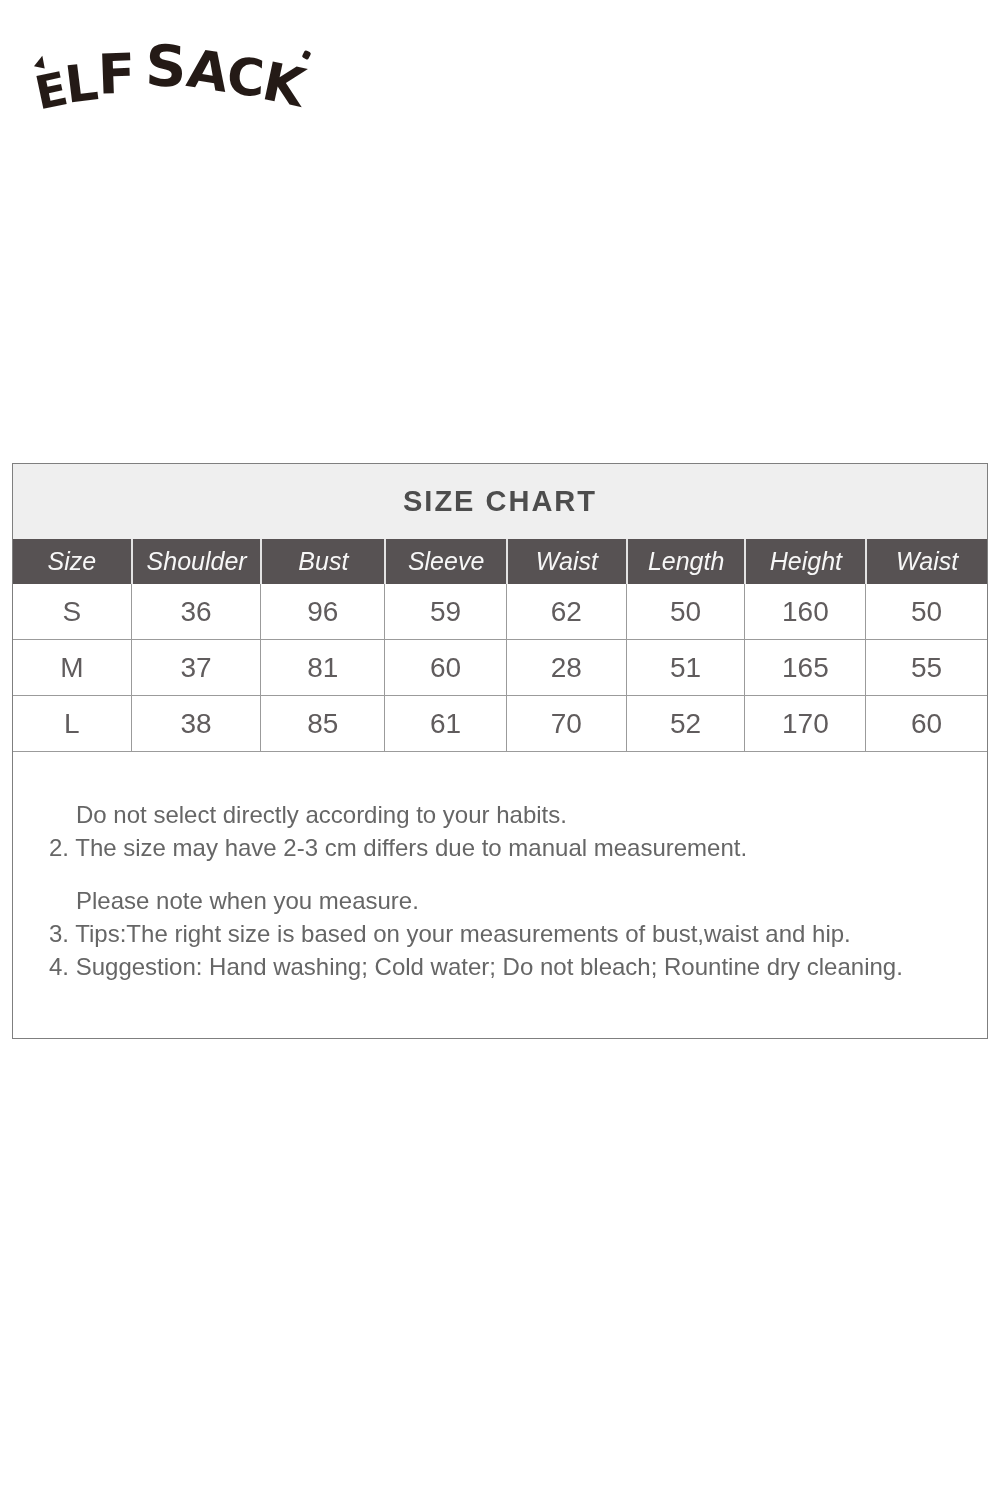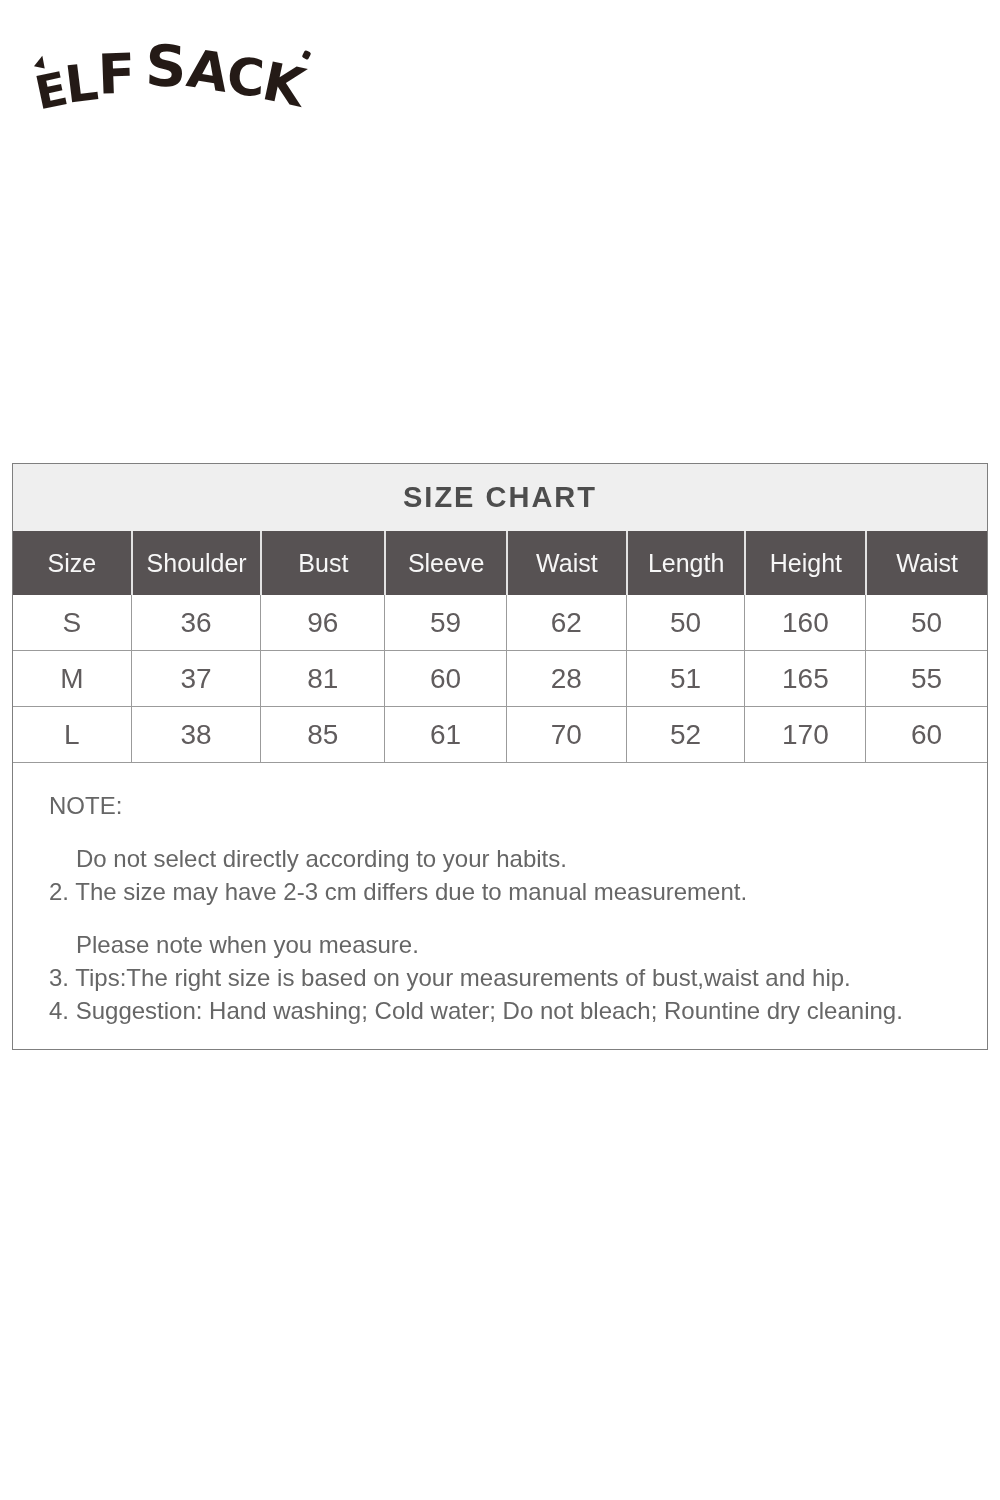--- a/index.html
+++ b/index.html
@@ -59,35 +59,36 @@
     border-radius:2px;transform:rotate(15deg);
   }
 
   
   .panel{
     position:absolute;left:12px;top:463px;width:976px;
     border:1px solid var(--outer-border,#7f7f7f);
     background:#fff;
   }
   .title-band{
-    height:67px;
+    height:75px;
     background:var(--title-bg,#efefef);
     display:flex;align-items:center;justify-content:center;
   }
   .title-band span{
     font-size:29px;font-weight:bold;letter-spacing:2px;
     color:var(--title-text,#4d4d4d);
   }
   .grid-row{
     display:grid;
     grid-template-columns:118fr 130fr 124fr 122fr 120fr 119fr 121fr 122fr;
   }
   .thead{
     background:var(--header-bg,#575253);
-    height:64px;
+    height:45px;
+    font-style:italic;
   }
   .th{
     display:flex;align-items:center;justify-content:center;
     color:var(--header-text,#f7f7f7);
     font-size:25px;
   }
   .th + .th{border-left:2px solid var(--header-divider,#e3e3e3);}
   .trow{height:56px;border-bottom:1px solid var(--grid-border,#9b9b9b);}
   .td{
     display:flex;align-items:center;justify-content:center;
@@ -161,21 +162,20 @@
           <div class="td">85</div>
           <div class="td">61</div>
           <div class="td">70</div>
           <div class="td">52</div>
           <div class="td">170</div>
           <div class="td">60</div>
         </div>
       </div>
 
     <div class="note">
-      <div class="note-heading">NOTE:</div>
       <div id="note-lines">
           <div class="note-line indent">Do not select directly according to your habits.</div>
           <div class="note-line">2. The size may have 2-3 cm differs due to manual measurement.</div>
           <div class="note-line indent">Please note when you measure.</div>
           <div class="note-line">3. Tips:The right size is based on your measurements of bust,waist and hip.</div>
           <div class="note-line">4. Suggestion: Hand washing; Cold water; Do not bleach; Rountine dry cleaning.</div>
         </div>
     </div>
   </div>
 

